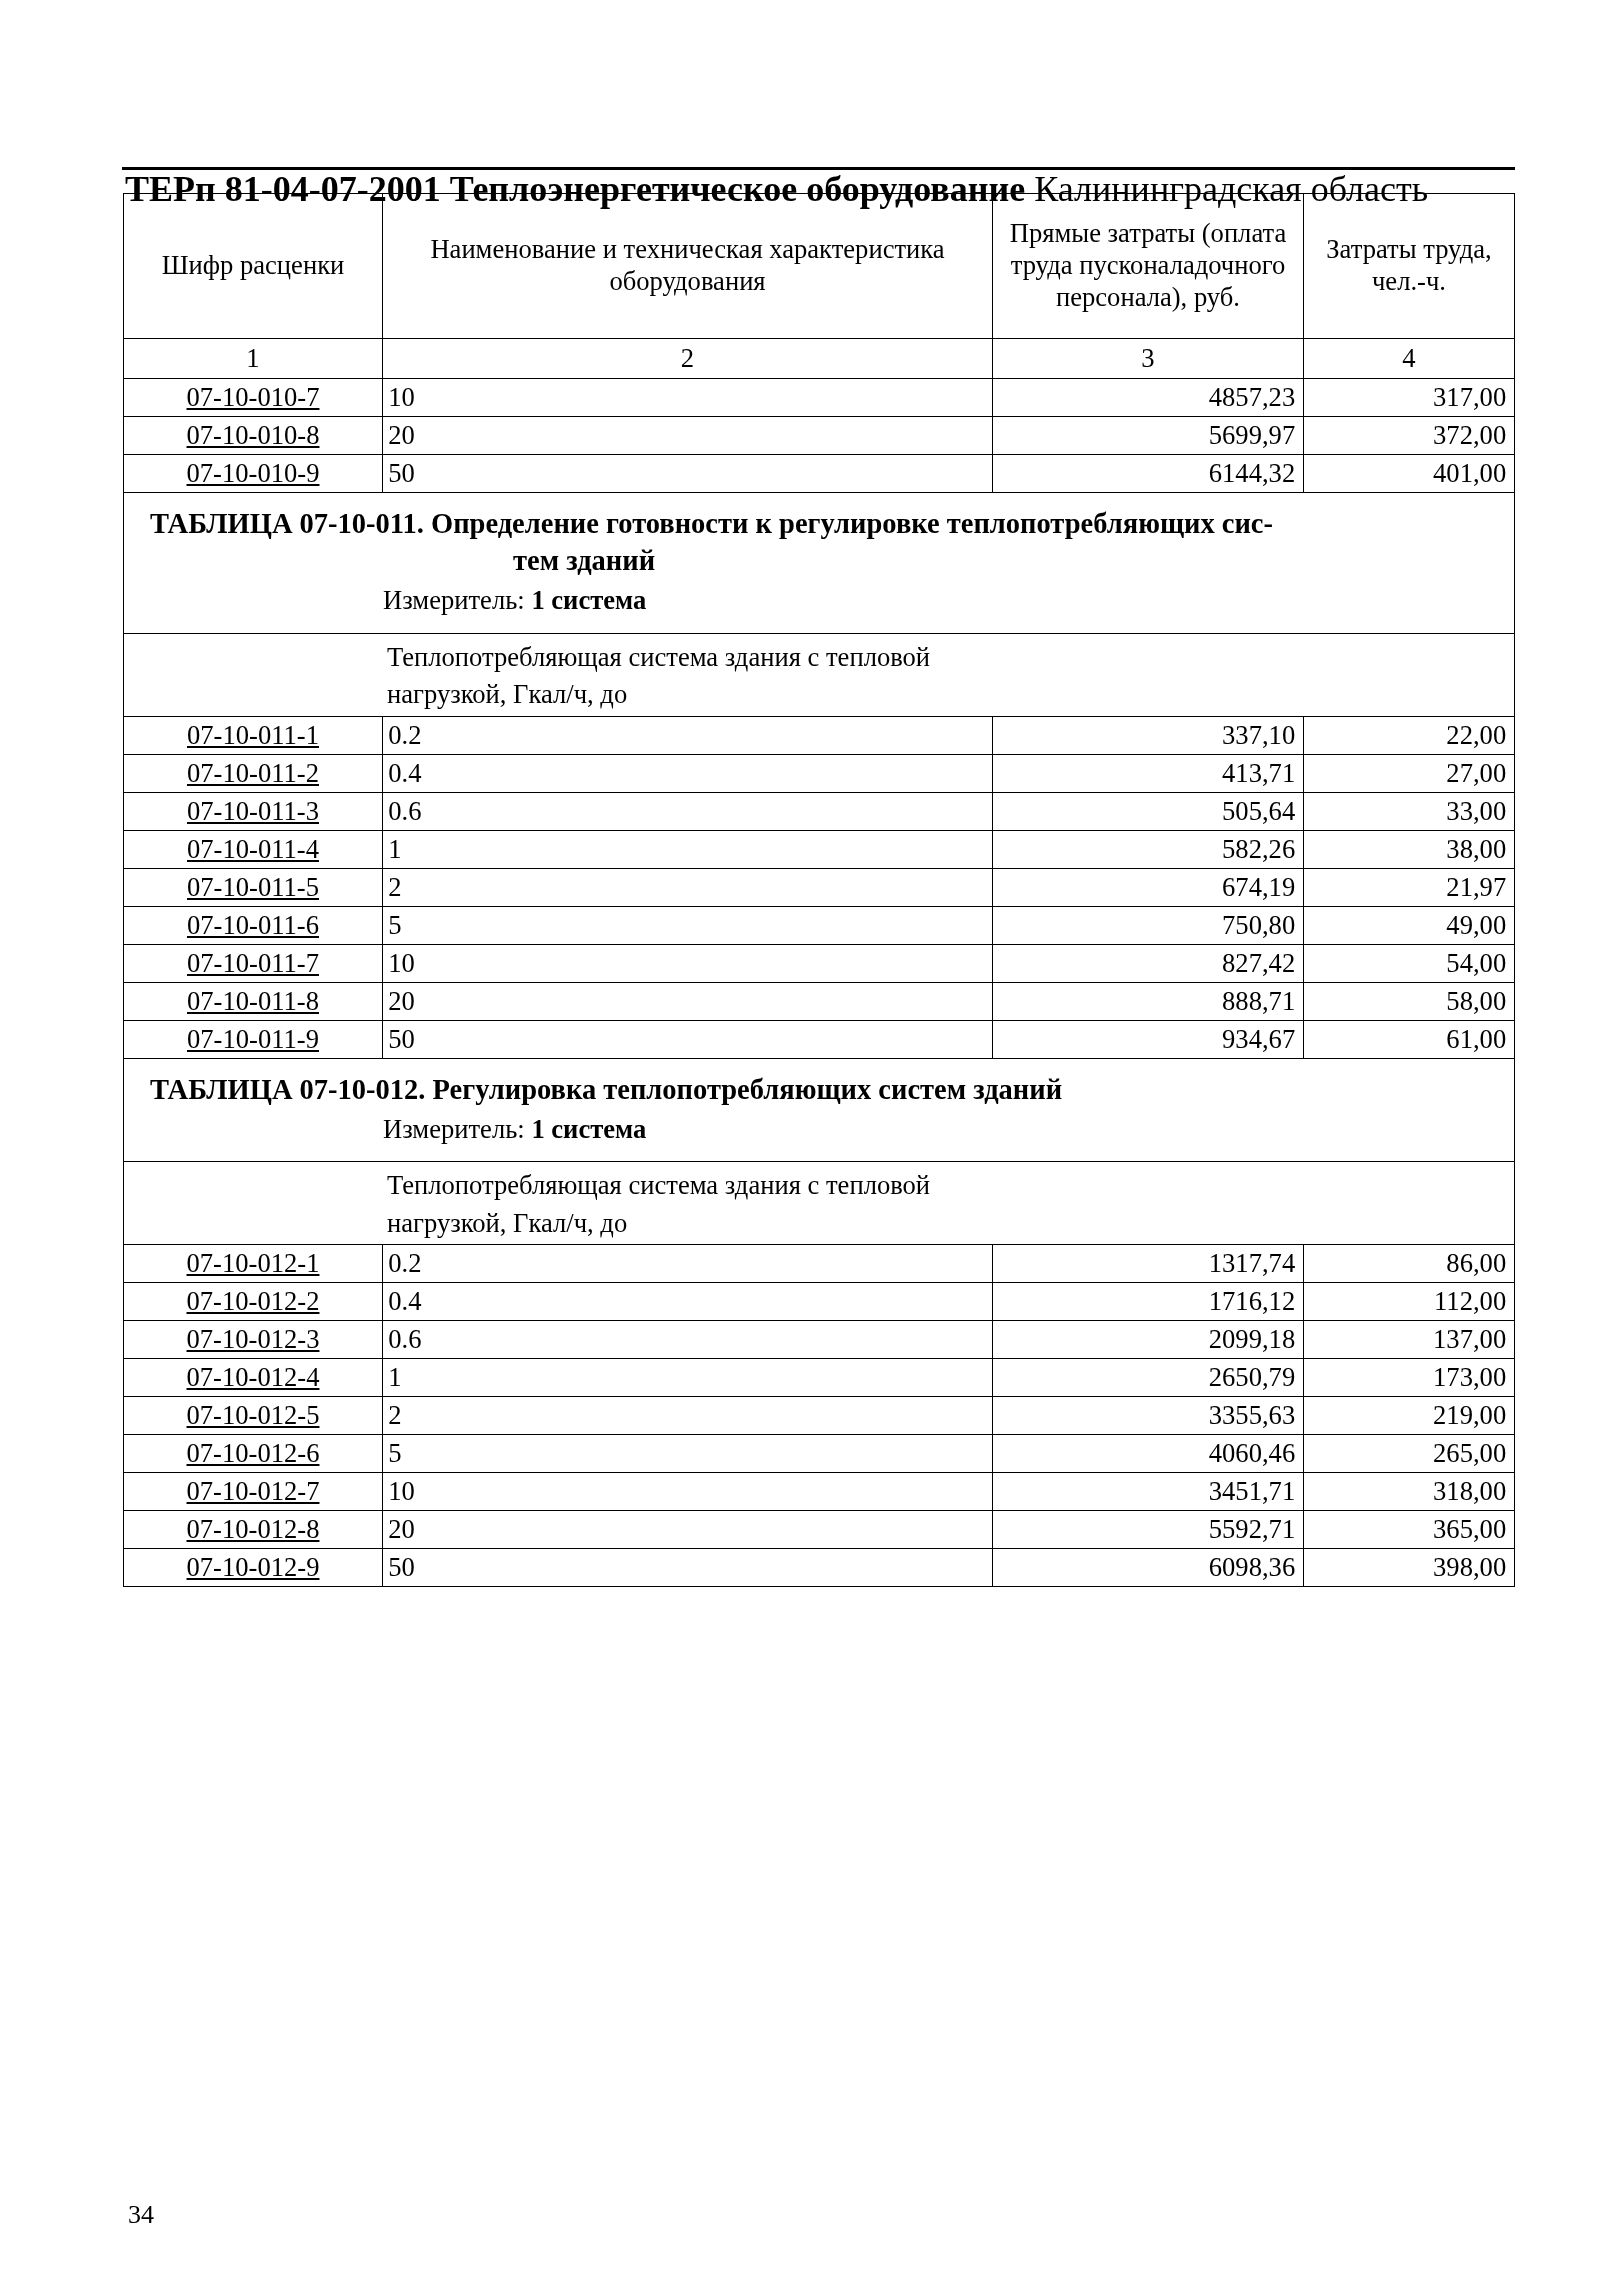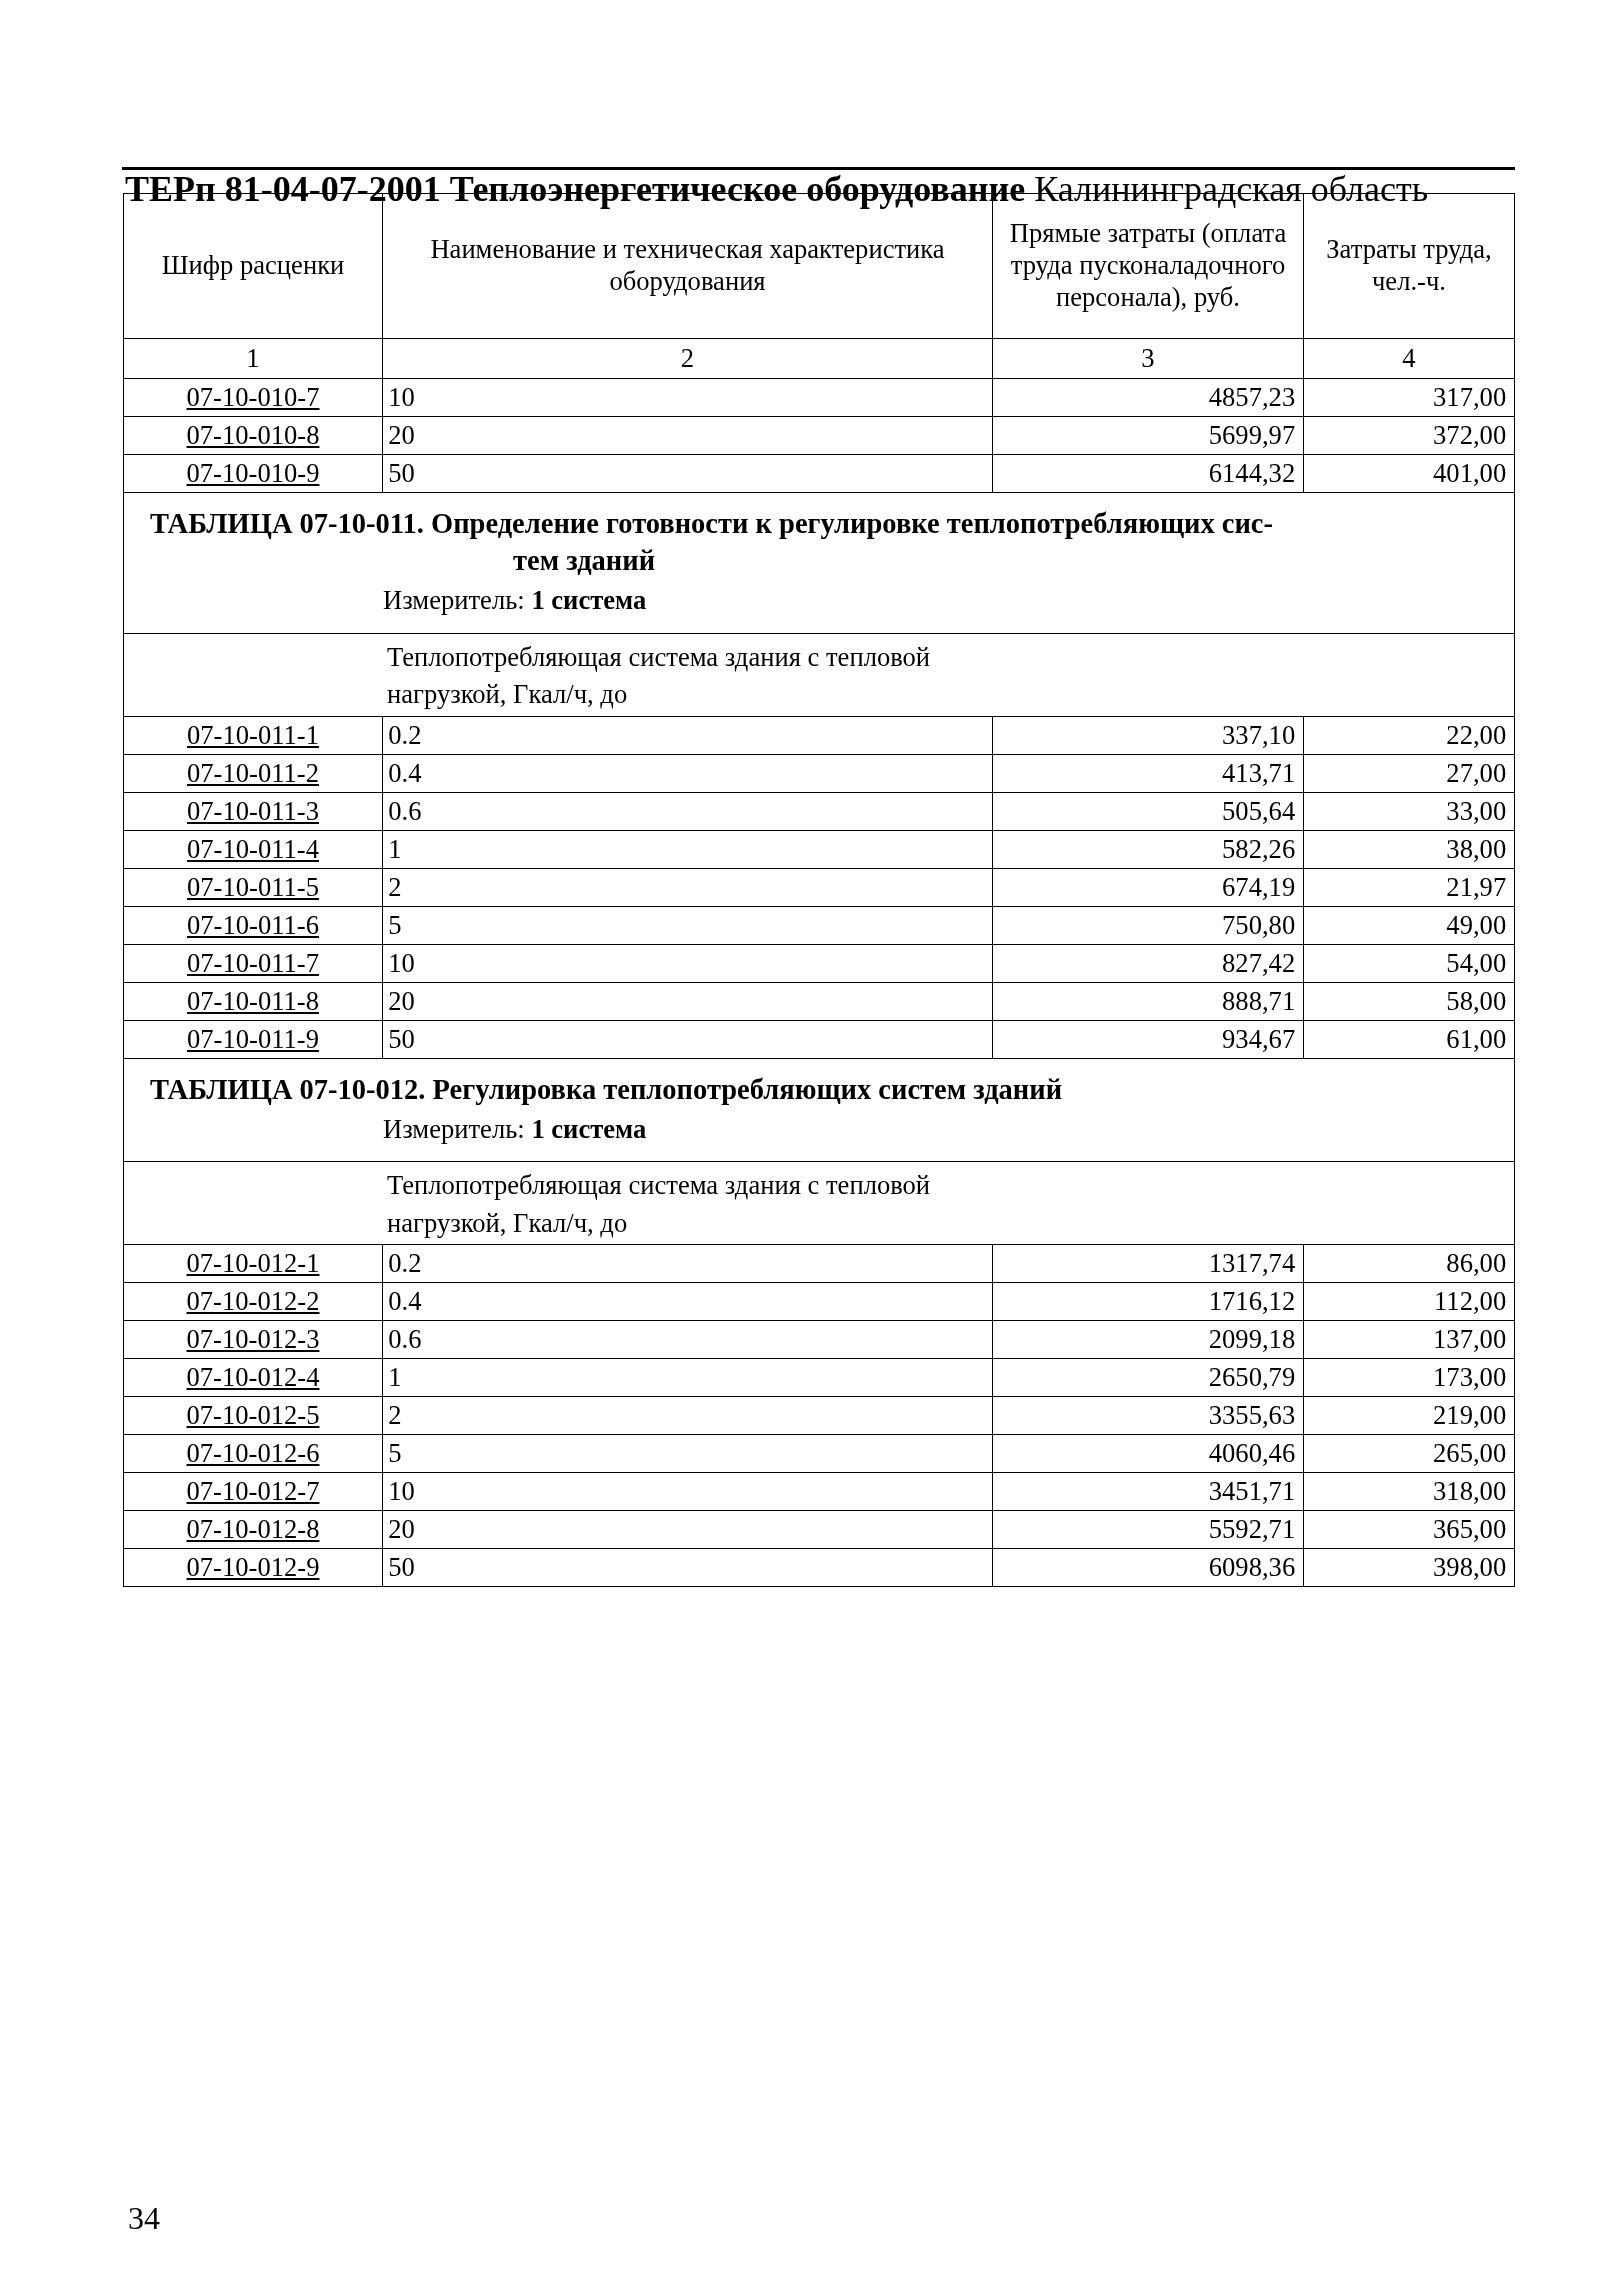--- a/index.html
+++ b/index.html
@@ -17,21 +17,21 @@
   .data-row td.code { text-align: center; text-decoration: underline; }
   .data-row td.param { text-align: left; padding-left: 5.2px; }
   .data-row td.val { text-align: right; padding-right: 7.8px; }
   .title-cell { padding: 0 !important; }
   .tbl-title { font-weight: bold; font-size: 28.5px; line-height: 1.3; padding-left: 26px; padding-right: 39px; }
   .tbl-title .cont { display: block; padding-left: 363px; }
   .measure { padding-left: 259px; font-size: 26.6px; margin-top: 6.5px; padding-bottom: 3.9px; }
   .measure .bold { font-weight: bold; }
   .sub-cell { padding: 0 !important; }
   .sub-text { padding-left: 263px; width: 584px; font-size: 26.6px; line-height: 1.4; padding-top: 5.2px; padding-bottom: 2.6px; }
-  .page-number { position: absolute; left: 128px; top: 2200px; font-size: 32px; }
+  .page-number { position: absolute; left: 128px; top: 2200px; font-size: 26px; }
 </style>
 </head>
 <body>
 
 <div class="page-header">
   <span class="bold">ТЕРп 81-04-07-2001</span>
   <span class="bold">Теплоэнергетическое оборудование</span>
   <span>Калининградская область</span>
 </div>
 <div class="header-rule"></div>

